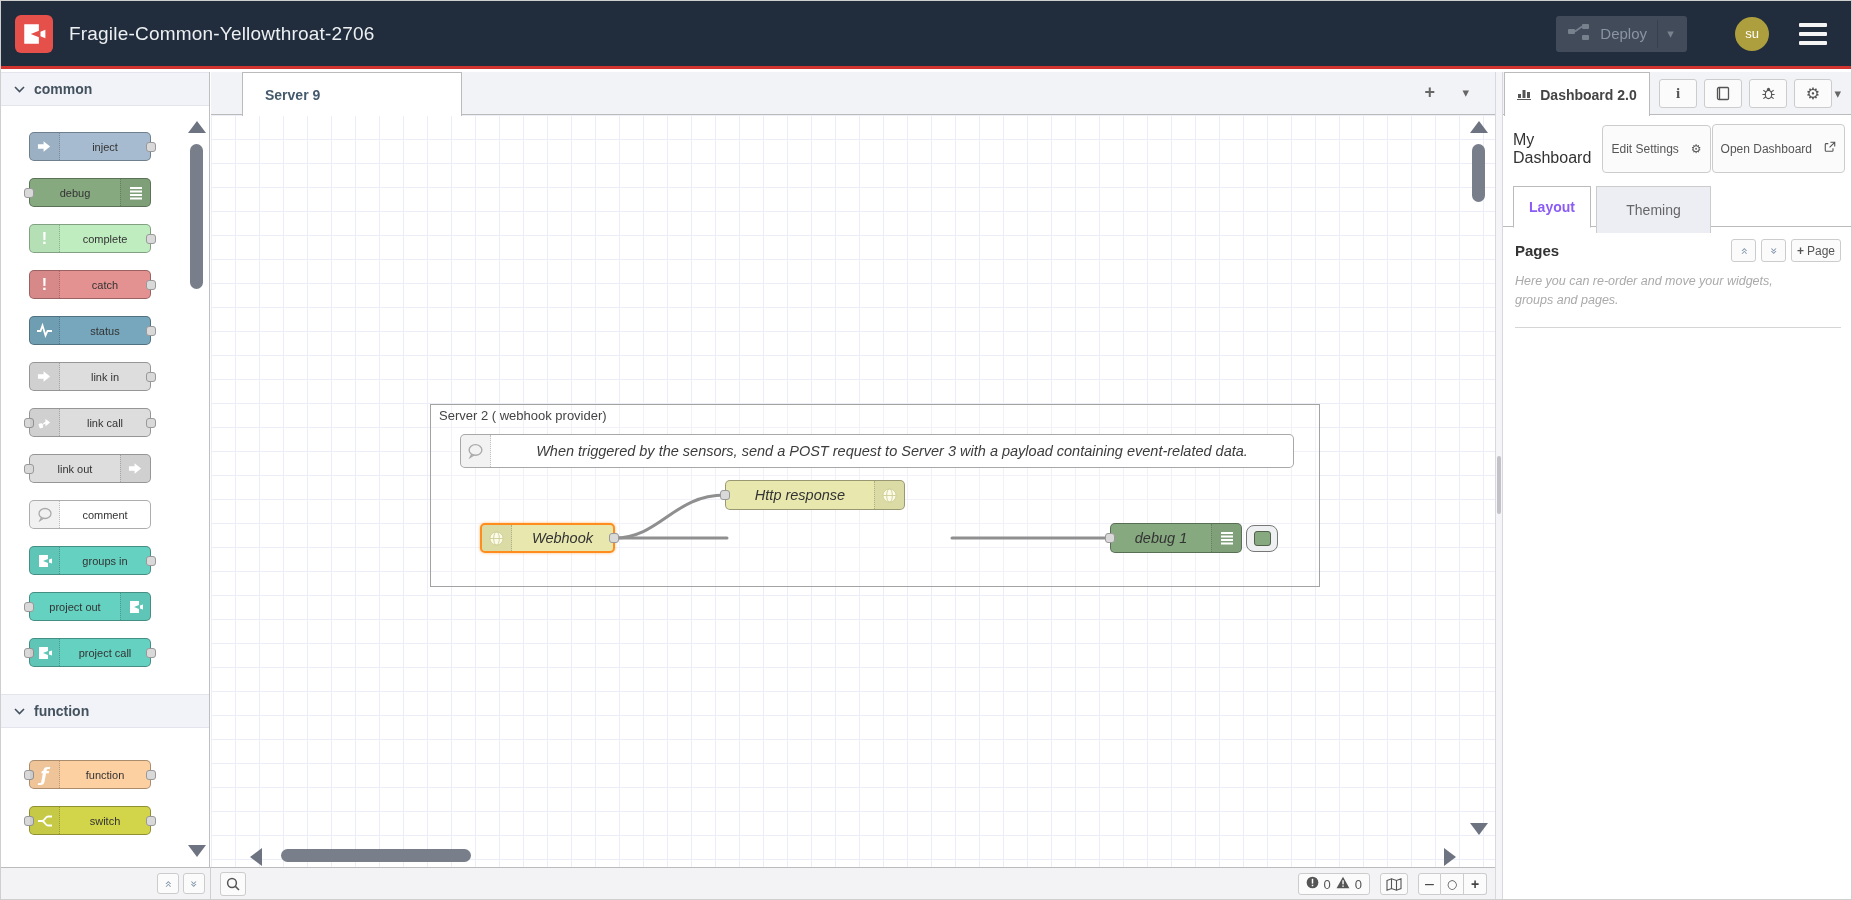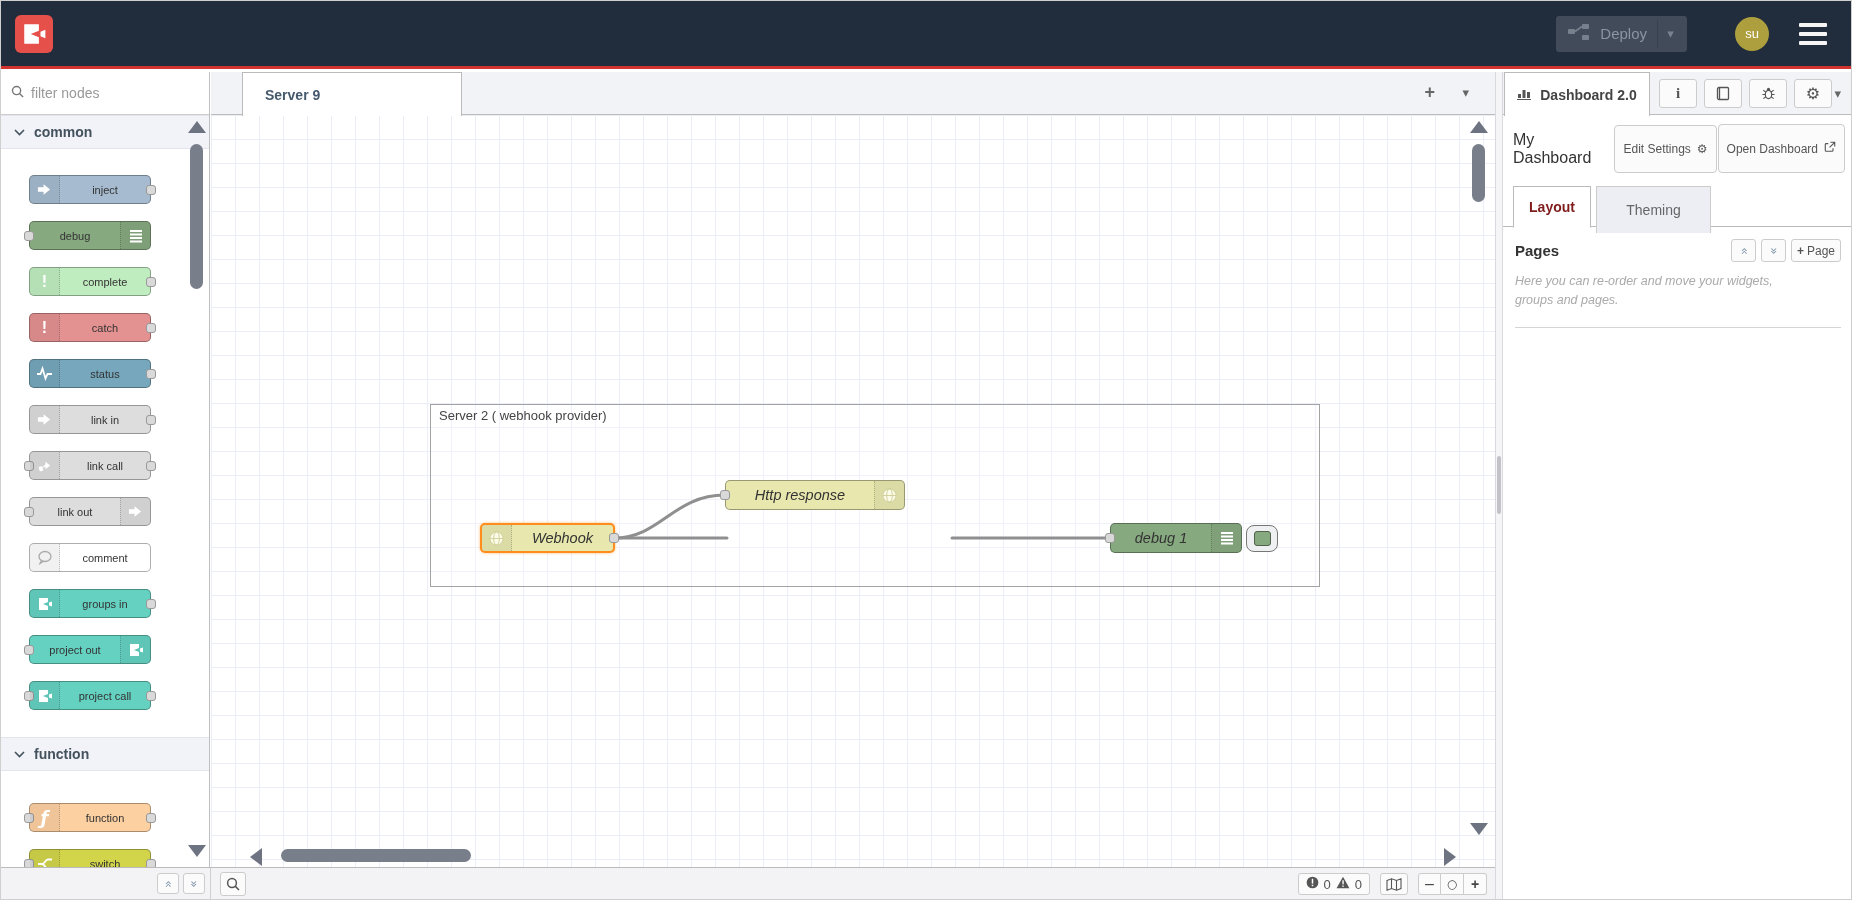--- a/index.html
+++ b/index.html
@@ -122,27 +122,27 @@
             border:1px solid #bbb; border-bottom:none; z-index:2;
             display:flex; align-items:center; justify-content:center; gap:7px;
             font-weight:bold; font-size:14px; color:#444; }
   .sb-btns { position:absolute; left:156px; top:7px; display:flex; gap:7px; }
   .sb-btn { width:38px; height:29px; border:1px solid #ccc; border-radius:3px; background:#fbfbfc;
             display:flex; align-items:center; justify-content:center; color:#555; cursor:pointer; }
   .sb-caret { position:absolute; right:12px; top:14px; color:#666; font-size:13px; cursor:pointer; }
   .dash-header { display:flex; align-items:center; padding:9px 8px 9px 10px; }
   .dash-title { font-size:16px; color:#333; }
   .mini-btn { border:1px solid #ccc; border-radius:4px; background:#fbfbfc; color:#555;
-              font-size:12px; padding:16px 8px; display:flex; align-items:center; gap:6px; cursor:pointer; white-space:nowrap;justify-content:flex-end; }
+              font-size:12px; padding:16px 8px; display:flex; align-items:center; gap:12px; cursor:pointer; white-space:nowrap;justify-content:flex-end; }
   .dash-header .mini-btn + .mini-btn { margin-left:1px; }
   .dash-header .spacer { flex:1; }
   .ltabs { position:relative; height:41px; border-bottom:1px solid #bbb; margin-top:4px; }
   .ltab { position:absolute; top:0; height:47px; display:flex; align-items:center; justify-content:center; font-size:14px; cursor:pointer; }
   .ltab.active { left:10px; width:78px; background:#fff; border:1px solid #bbb; border-bottom:1px solid #fff;
-                 font-weight:bold; color:#7f1d1d; height:42px; z-index:2; }
+                 font-weight:bold; color:#8b5cf6; height:42px; z-index:2; }
   .ltab.idle { left:93px; width:115px; background:#eceef4; border:1px solid #ccc; border-bottom:none; color:#666; }
   .pages-row { display:flex; align-items:center; padding:12px 12px 2px 12px; }
   .pages-title { font-weight:bold; font-size:15px; color:#333; }
   .pages-btns { margin-left:auto; display:flex; gap:5px; }
   .sq-btn { min-width:25px; height:23px; border:1px solid #ccc; border-radius:3px; background:#fbfbfc;
             display:flex; align-items:center; justify-content:center; color:#7d93a8; font-size:11px; cursor:pointer; padding:0 5px; }
   .sq-btn.dark { color:#555; font-size:12px; gap:3px; }
   .chev-up   { display:inline-block; transform:rotate(-90deg); font-size:12px; }
   .chev-down { display:inline-block; transform:rotate(90deg);  font-size:12px; }
   .pages-help { padding:8px 14px 0 12px; font-style:italic; color:#aaa; font-size:12.5px; line-height:1.55; max-width:310px; }
@@ -176,20 +176,21 @@
 
 <div class="root">
 
   <div class="header">
     <div class="logo">
       <svg width="26" height="26" viewBox="0 0 16 16">
           <polygon points="2,2 11,2 11,6 6,8 11,10 11,14 2,14" fill="#fff"></polygon>
           <polygon points="12,6.6 15,5.4 15,10.6 12,9.4" fill="#fff"></polygon>
         </svg>
     </div>
+    <div class="app-title">Fragile-Common-Yellowthroat-2706</div>
     <div class="header-right">
       <div class="deploy-btn">
         <span>
           <svg width="22" height="18" viewBox="0 0 22 18">
               <rect x="0" y="6" width="7" height="5" rx="1" fill="#77818e"></rect>
               <rect x="14" y="1" width="7" height="5" rx="1" fill="#77818e"></rect>
               <rect x="14" y="12" width="7" height="5" rx="1" fill="#77818e"></rect>
               <path d="M7 8.5 L14 3.5" stroke="#77818e" stroke-width="1.6" fill="none"></path>
             </svg>
         </span>
@@ -199,29 +200,20 @@
       <div class="avatar">su</div>
       <div class="hamburger">
           <i></i>
           <i></i>
           <i></i>
         </div>
     </div>
   </div>
 
   <div class="palette">
-    <div class="palette-header">
-      <span>
-        <svg width="13" height="13" viewBox="0 0 14 14">
-            <circle cx="6" cy="6" r="4.4" stroke="#777" stroke-width="1.5" fill="none"></circle>
-            <path d="M9.4 9.4 L13 13" stroke="#777" stroke-width="1.5"></path>
-          </svg>
-      </span>
-      <input class="filter-input" placeholder="filter nodes" style="">
-    </div>
 
     <div class="cat-header">
       <svg width="11" height="7" viewBox="0 0 11 7">
           <polyline points="1,1 5.5,5.5 10,1" stroke="#44525e" stroke-width="1.6" fill="none"></polyline>
         </svg>
       <span>common</span>
     </div>
 
     <div class="pbody">
       <div class="pnode il" style="--c:#a6bbcf">
@@ -430,20 +422,29 @@
                 <rect x="1" y="8" width="12" height="2"></rect>
                 <rect x="1" y="11.5" width="12" height="2"></rect>
               </g>
             </svg>
           </div>
         <div class="debug-toggle">
             <i></i>
           </div>
       </div>
 
+      <div class="cnode il" style="--c:#ffffff; left:249px; top:319px; width:834px; height:34px;">
+        <div class="cicon left" style="bottom:0">
+            <svg width="17" height="16" viewBox="0 0 16 15">
+              <ellipse cx="8" cy="6.5" rx="6" ry="5" stroke="#aaa" stroke-width="1.3" fill="none"></ellipse>
+              <path d="M4.5 10.5 L3 13.5 L7 11" stroke="#aaa" stroke-width="1.3" fill="none"></path>
+            </svg>
+          </div>
+        <span class="clabel" style="font-size:14.5px; color:#3c3c3c;">When triggered by the sensors, send a POST request to Server 3 with a payload containing event-related data.</span>
+      </div>
     </div>
   </div>
 
   <div class="tri-up" style="left:1469px; top:120px;"></div>
   <div class="vthumb" style="left:1471px; top:143px; height:58px;"></div>
   <div class="tri-down" style="left:1469px; top:822px;"></div>
 
   <div class="tri-left" style="left:249px; top:847px;"></div>
   <div class="hthumb" style="left:280px; top:848px; width:190px;"></div>
   <div class="tri-right" style="left:1443px; top:847px;"></div>

